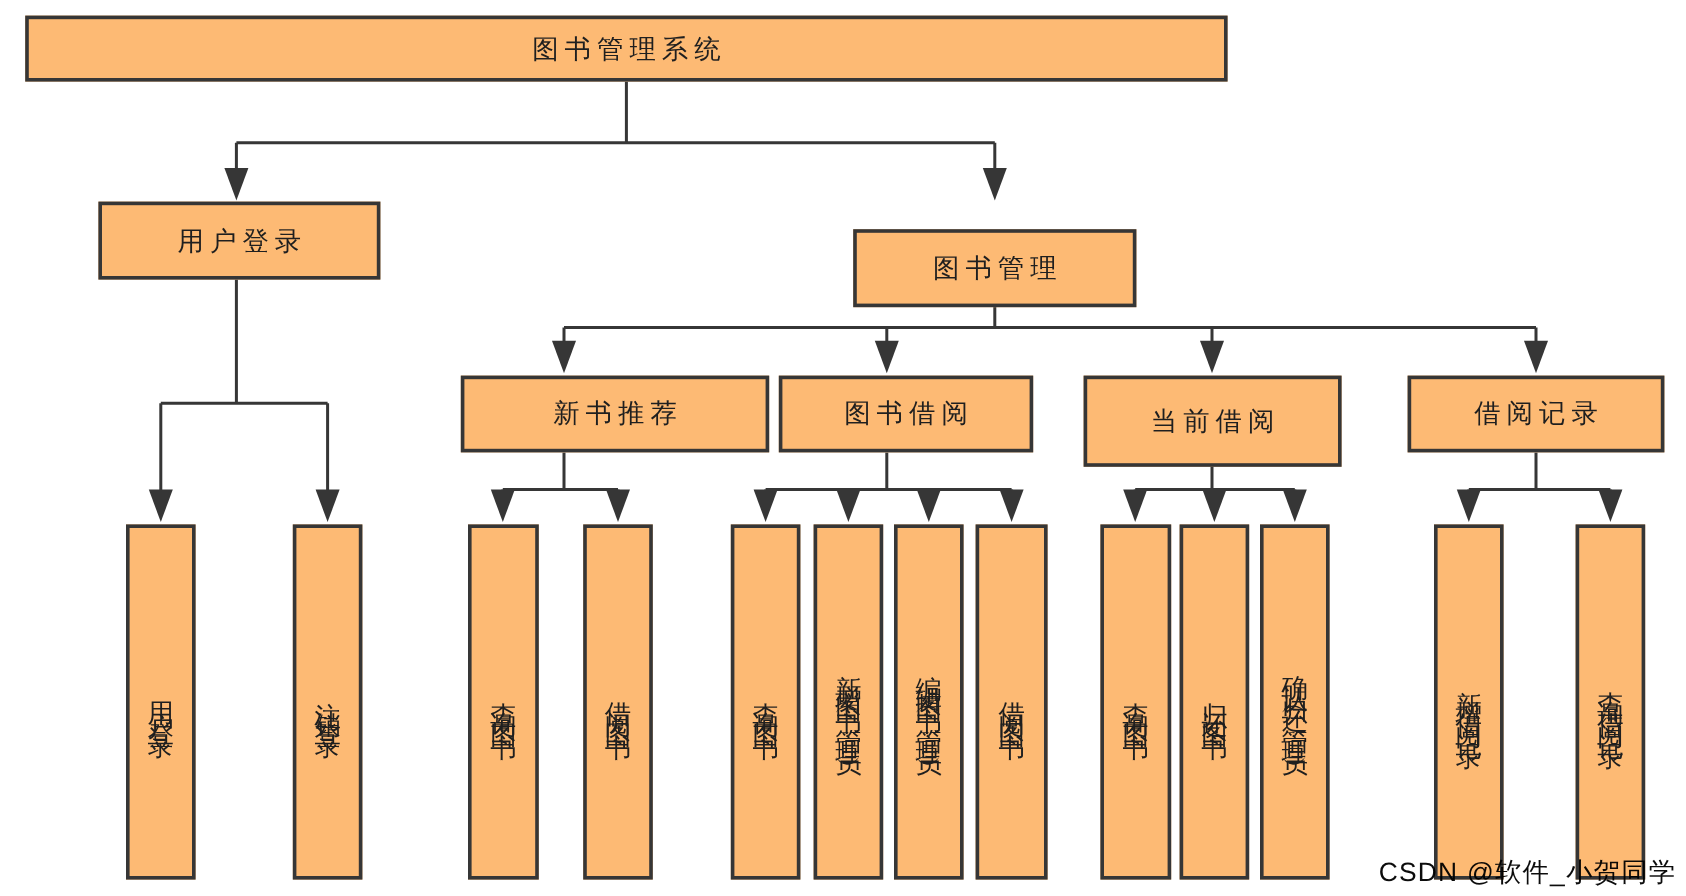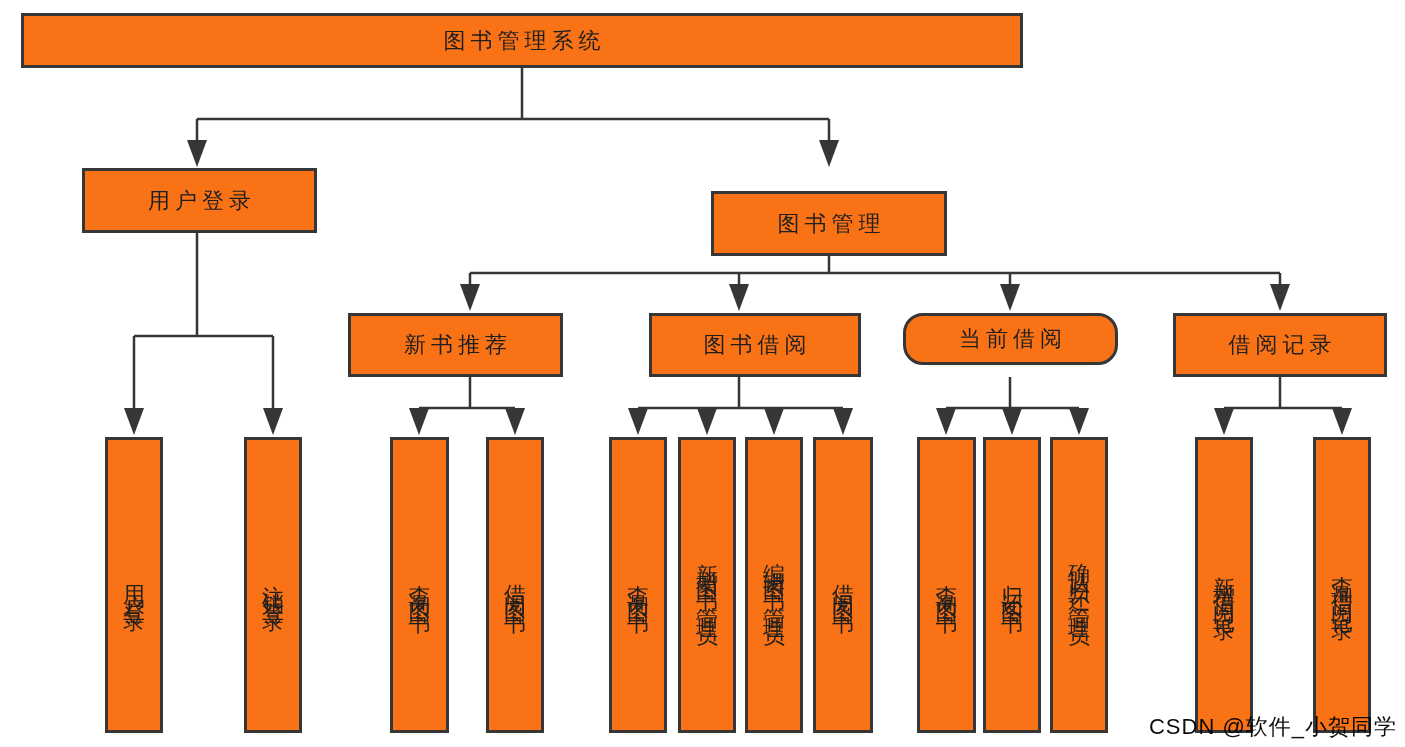--- a/index.html
+++ b/index.html
@@ -23,21 +23,21 @@
     left: 0;
     top: 0;
     width: 1405px;
     height: 747px;
     z-index: 0;
   }
   .box {
     position: absolute;
     box-sizing: border-box;
     border: 3px solid #363636;
-    background: #f97316;
+    background: #fdba74;
     display: flex;
     align-items: center;
     justify-content: center;
     z-index: 1;
   }
   .hlabel {
     font-size: 22px;
     letter-spacing: 5px;
     padding-left: 5px; 
     white-space: nowrap;
@@ -118,27 +118,27 @@
     <span class="hlabel">图书管理系统</span>
   </div>
 
   <div class="box" style="left:82px; top:168px; width:235px; height:65px;">
     <span class="hlabel">用户登录</span>
   </div>
   <div class="box" style="left:711px; top:168px; width:236px; height:65px;margin-top:23px;">
     <span class="hlabel">图书管理</span>
   </div>
 
-  <div class="box" style="left:348px; top:313px; width:215px; height:64px;align-items:center;">
+  <div class="box" style="left:384px; top:313px; width:257px; height:64px;align-items:center;">
     <span class="hlabel">新书推荐</span>
   </div>
   <div class="box" style="left:633px; top:313px; width:212px; height:64px;margin-left:16px;">
     <span class="hlabel">图书借阅</span>
   </div>
-  <div class="box" style="left:903px; top:313px; width:215px; height:52px;border-radius:20px;">
+  <div class="box" style="left:903px; top:313px; width:215px; height:76px;">
     <span class="hlabel">当前借阅</span>
   </div>
   <div class="box" style="left:1173px; top:313px; width:214px; height:64px;">
     <span class="hlabel">借阅记录</span>
   </div>
 
   <div class="box leaf" style="left:105px; top:437px; width:58px; height:296px;">
     <span class="vtext">用户登录</span>
   </div>
   <div class="box leaf" style="left:244px; top:437px; width:58px; height:296px;">

